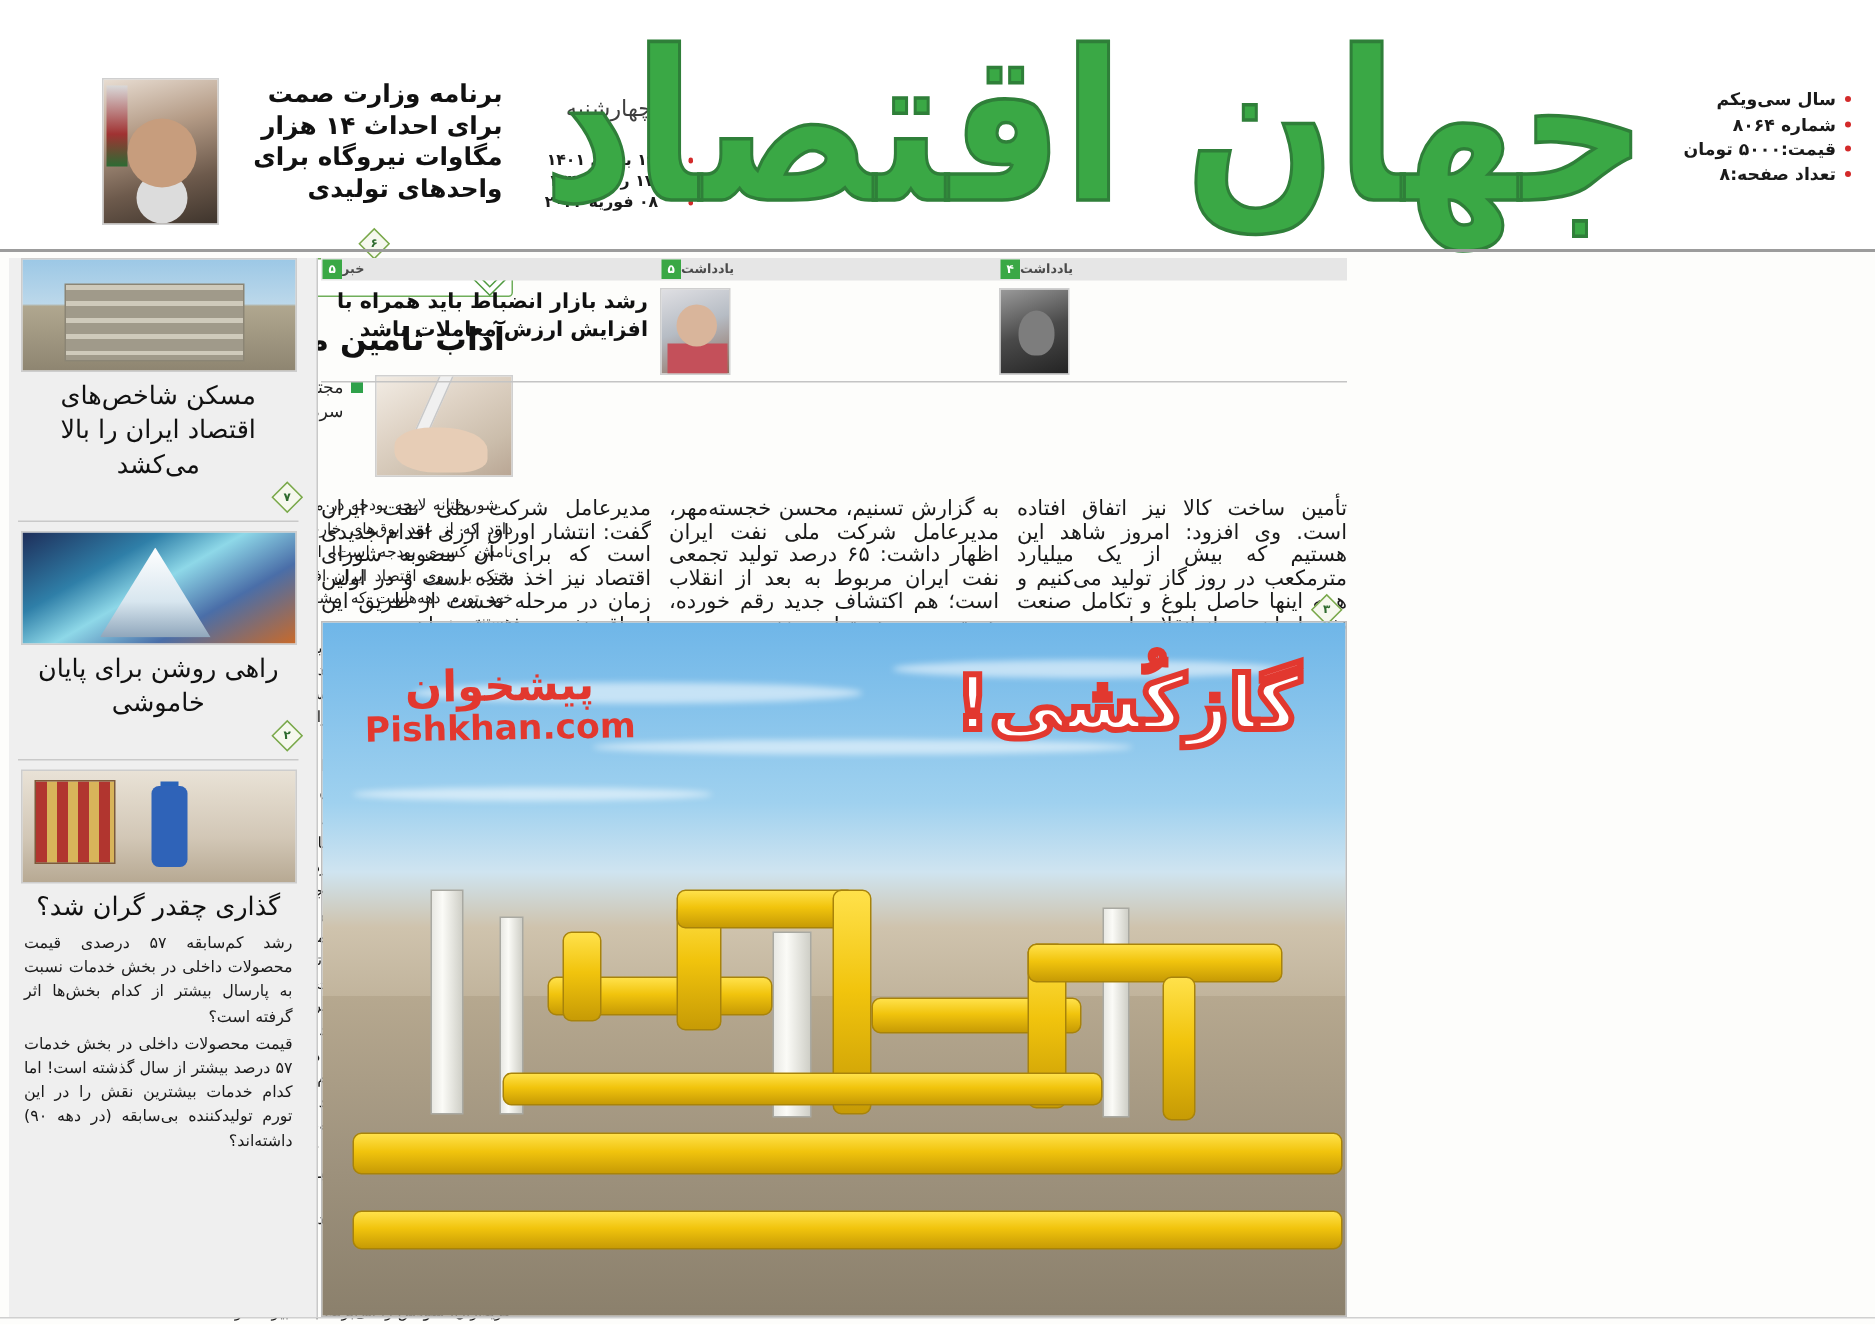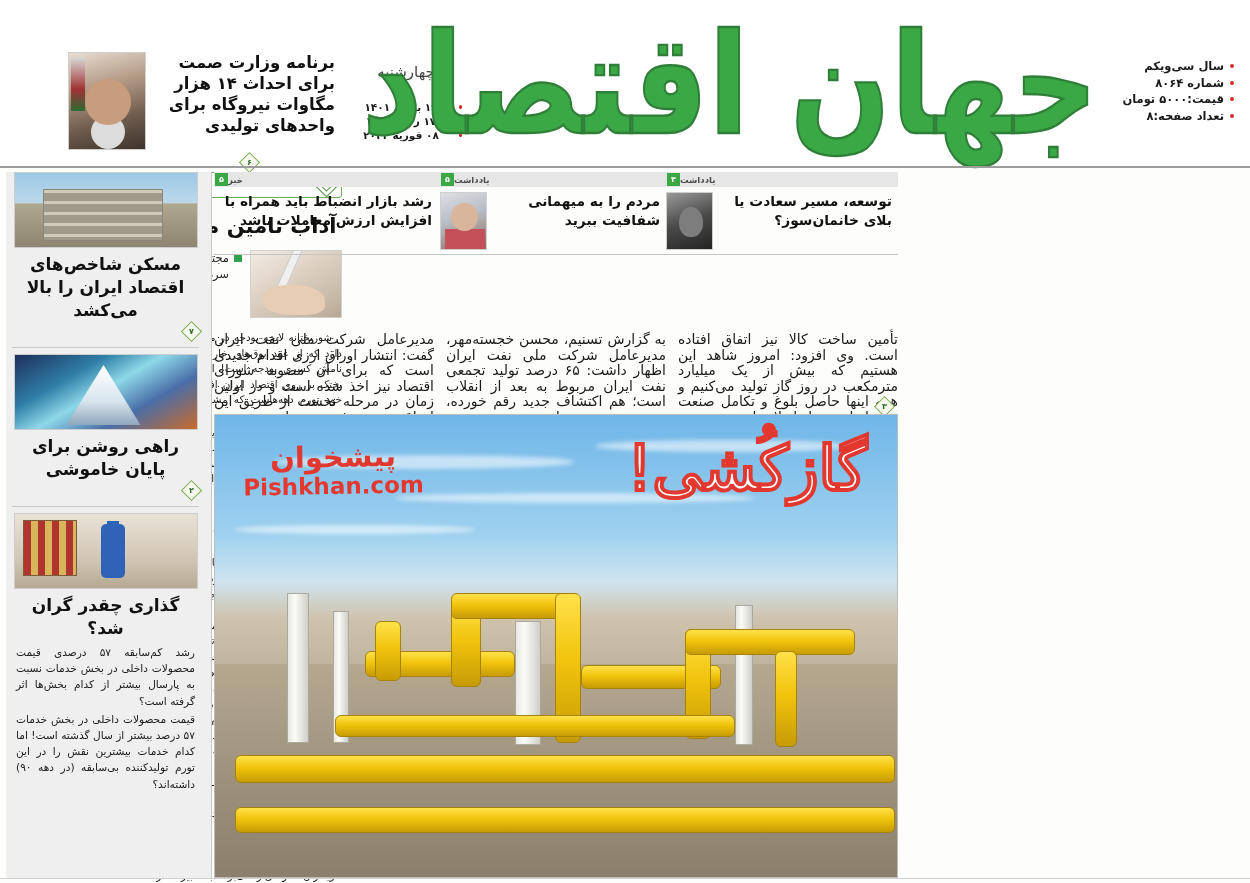--- a/index.html
+++ b/index.html
@@ -332,21 +332,21 @@
     position: absolute; left: 28px; top: 26px;
     color: #e2382f;
     text-align: center;
     font-weight: bold;
     transform: rotate(-1deg);
   }
   .wm-fa { font-size: 29px; line-height: 32px; letter-spacing: 1px; }
   .wm-en { font-size: 23px; line-height: 26px; }
   .photo-caption {
     position: absolute; right: 30px; top: 10px;
-    font-size: 62px; font-weight: normal;
+    font-size: 50px; font-weight: bold;
     color: #ffffff;
     -webkit-text-stroke: 4px #e2382f;
     direction: rtl;
     line-height: 88px;
     white-space: nowrap;
   }
 
   
   .sidebar {
     position: absolute; top: 172px; left: 6px;
@@ -381,21 +381,21 @@
     content:""; position:absolute; left:8px; top:6px; width:52px; height:54px;
     background: repeating-linear-gradient(90deg,#b1352f 0 7px,#d8b45a 7px 14px);
     border:1px solid #7d5a3a;
   }
   .sb-photo.p3::after{
     content:""; position:absolute; left:86px; top:10px; width:24px; height:54px;
     background:#2f63b8; border-radius:5px;
     box-shadow: 0 -9px 0 -6px #2a63b8;
   }
   .sb-title {
-    font-size: 17px; font-weight: bold; color: #111;
+    font-size: 17px; font-weight: normal; color: #111;
     line-height: 23px; text-align: center;
     direction: rtl;
     padding: 0 6px 4px 6px;
   }
   .sb-body {
     font-size: 10.6px; line-height: 16.2px;
     color: #1b1b1b; text-align: justify;
     direction: rtl; padding: 0 6px;
   }
   .sb-body p { margin-bottom: 2px; }
@@ -483,34 +483,32 @@
 
       <div class="tn-item w1">
         <div class="tn-bar">
           <span class="sq-badge">
               <span>۴</span>
             </span>
           <span class="tn-cat">یادداشت</span>
         </div>
         <div class="tn-body">
           <div class="tn-photo a"></div>
-          <div class="tn-head">توسعه، مسیر سعادت یا بلای خانمان‌سوز؟</div>
         </div>
       </div>
 
       <div class="tn-item w2">
         <div class="tn-bar">
           <span class="sq-badge">
               <span>۵</span>
             </span>
           <span class="tn-cat">یادداشت</span>
         </div>
         <div class="tn-body">
           <div class="tn-photo b"></div>
-          <div class="tn-head">مردم را به میهمانی شفافیت ببرید</div>
         </div>
       </div>
 
       <div class="tn-item w3">
         <div class="tn-bar">
           <span class="sq-badge">
               <span>۵</span>
             </span>
           <span class="tn-cat">خبر</span>
         </div>

